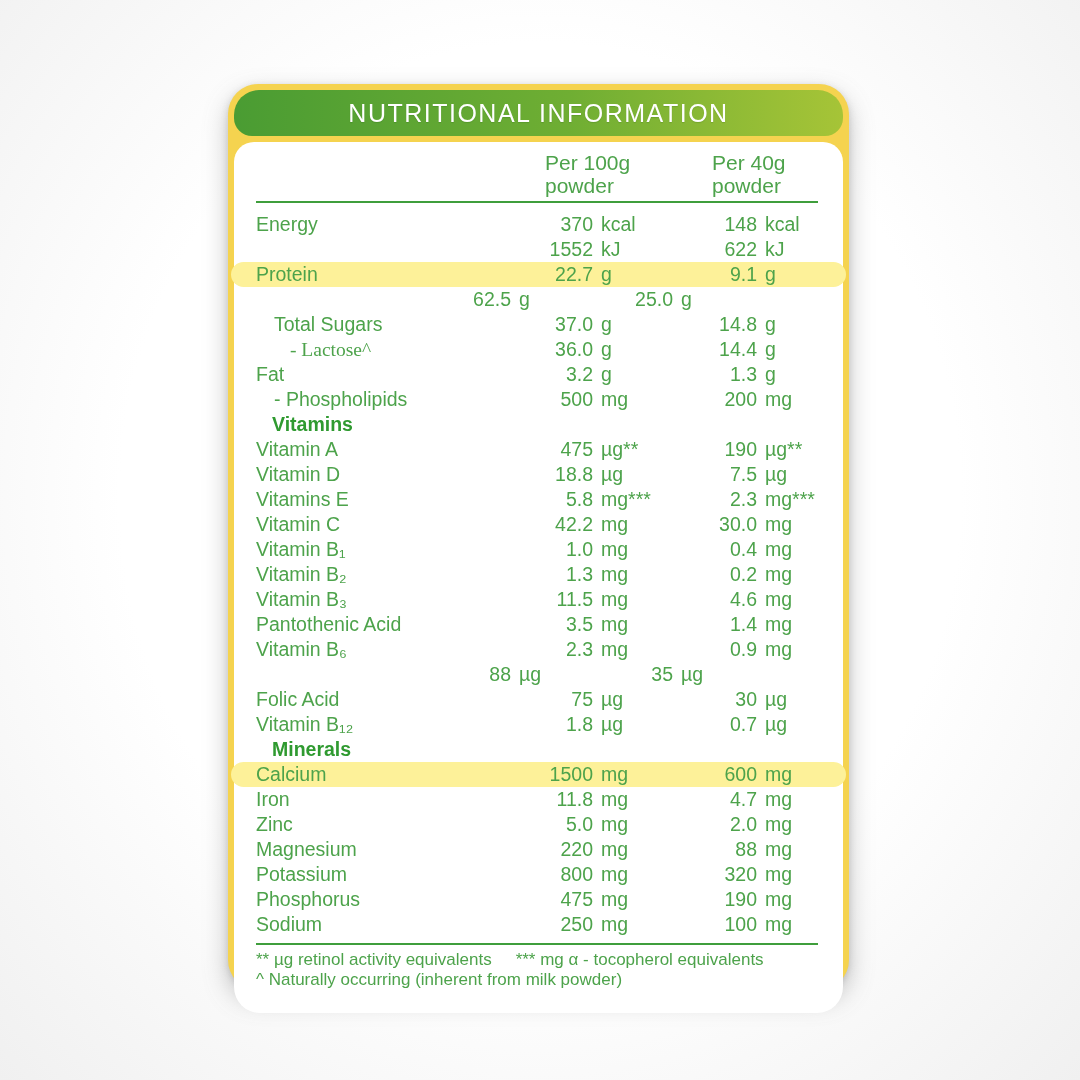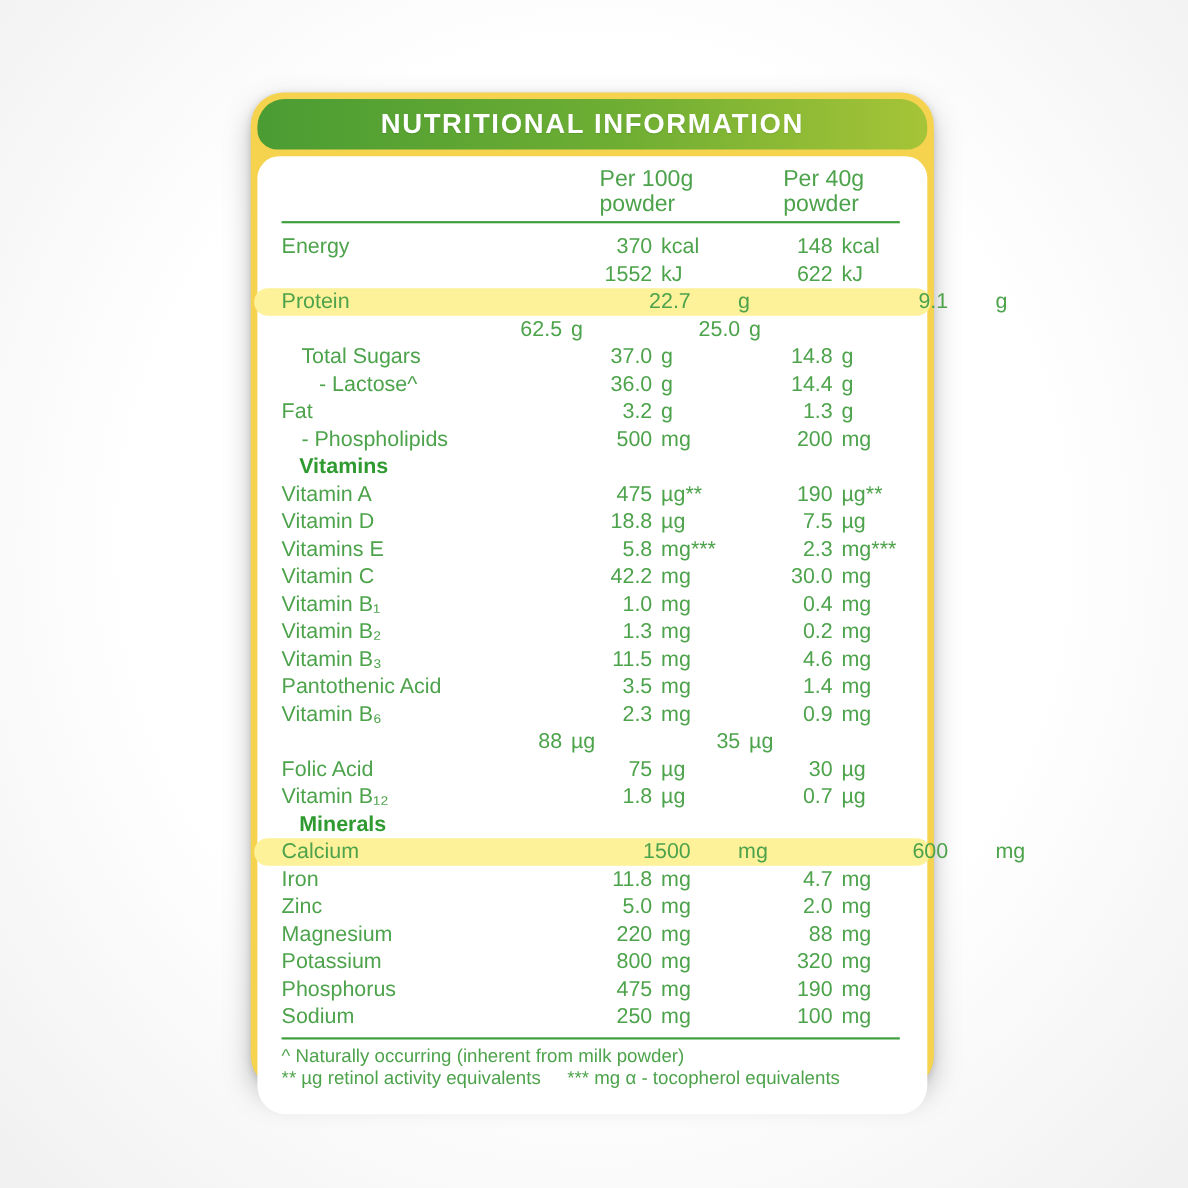--- a/index.html
+++ b/index.html
@@ -20,21 +20,21 @@
     padding:6px;
     box-shadow: 0 10px 24px rgba(110,110,110,.42), 0 2px 6px rgba(120,120,120,.25);
     display:flex; flex-direction:column;
   }
   .banner {
     height:46px; flex:0 0 46px;
     border-radius:25px 25px 18px 18px;
     background: linear-gradient(90deg, var(--banner-green-left,#4a9c33) 0%, #6fae33 55%, var(--banner-green-right,#a6c437) 100%);
     display:flex; align-items:center; justify-content:center;
     color: var(--title-white,#ffffff);
-    font-size:25px; font-weight:bold; letter-spacing:1.5px;
+    font-size:25px; font-weight:normal; letter-spacing:1.5px;
     margin-bottom:6px;
     text-shadow: 0 1px 1px rgba(0,60,0,.15);
     text-align: center;
   }
   .panel {
     flex:1;
     background: var(--panel-white,#ffffff);
     border-radius:20px 20px 26px 26px;
     padding:9px 25px 24px 22px;
     color: var(--text-green,#4da34b);
@@ -51,27 +51,27 @@
   .colheader.c2 { grid-column:4 / 6; padding-left:39px; }
   .rule {
     border:none; border-top:2.5px solid var(--rule-green,#3f9e3c);
     margin:3px 0 9px 0;
   }
   .rule.bottom { margin:6px 0 5px 0; }
   .row { height:25px; font-size:19.5px; line-height:25px; }
   .row .num { text-align:right; }
   .row .unit { text-align:left; padding-left:8px; }
   .row.indent1 .lbl { padding-left:18px; }
-  .row.indent2 .lbl { padding-left:34px; }
+  .row.indent2 .lbl { padding-left:34px;font-family:Liberation Serif, serif; }
   .row.section { font-weight:bold; color: var(--section-green,#2f9a30); margin-left: 16px; }
   .row.highlight {
     background: var(--highlight-yellow,#fdf199);
     border-radius:13px;
     margin-left:-25px; padding-left:25px;
-    margin-right:-28px; padding-right:28px;gap:35px;
+    margin-right:-28px; padding-right:28px;
   }
   .footnotes { font-size:17px; line-height:19.5px; }
   .fgap { display:inline-block; width:24px; }
 </style>
 </head>
 <body>
 
 <div class="stage">
   <div class="card">
     <div class="banner">
@@ -279,20 +279,20 @@
           <div class="grid row">
             <span class="lbl">Sodium</span>
             <span class="num">250</span>
             <span class="unit">mg</span>
             <span class="num">100</span>
             <span class="unit">mg</span>
           </div>
         </div>
       <hr class="rule bottom">
       <div class="footnotes">
-        <div>^ Naturally occurring (inherent from milk powder)</div>
         <div>
           <span>** µg retinol activity equivalents</span><span class="fgap"></span><span>*** mg α - tocopherol equivalents</span>
         </div>
+        <div>^ Naturally occurring (inherent from milk powder)</div>
       </div>
     </div>
   </div>
 </div>
 
 </body></html>

